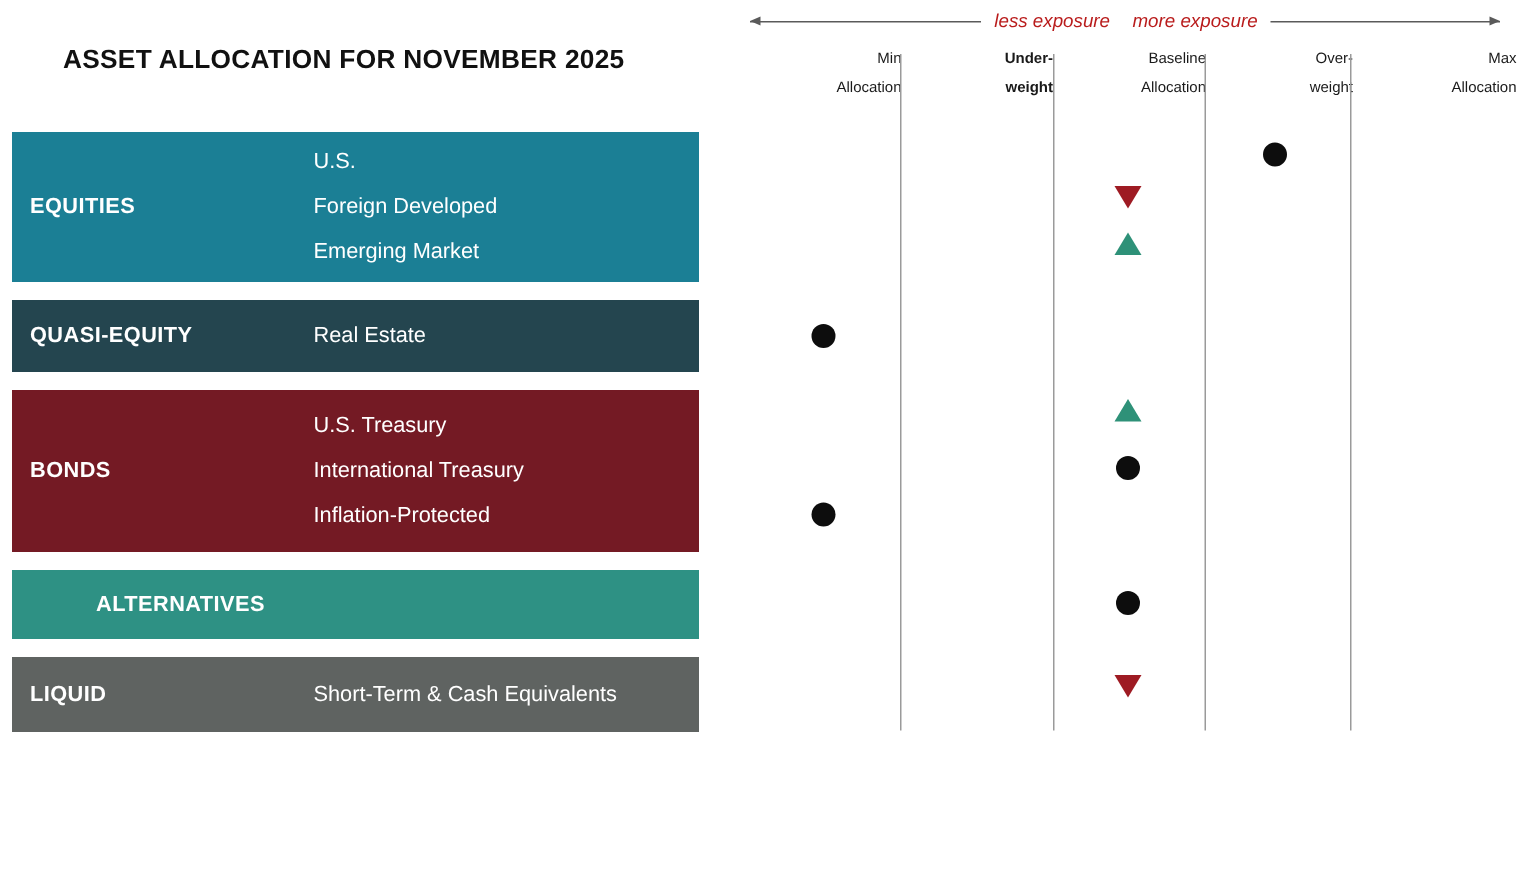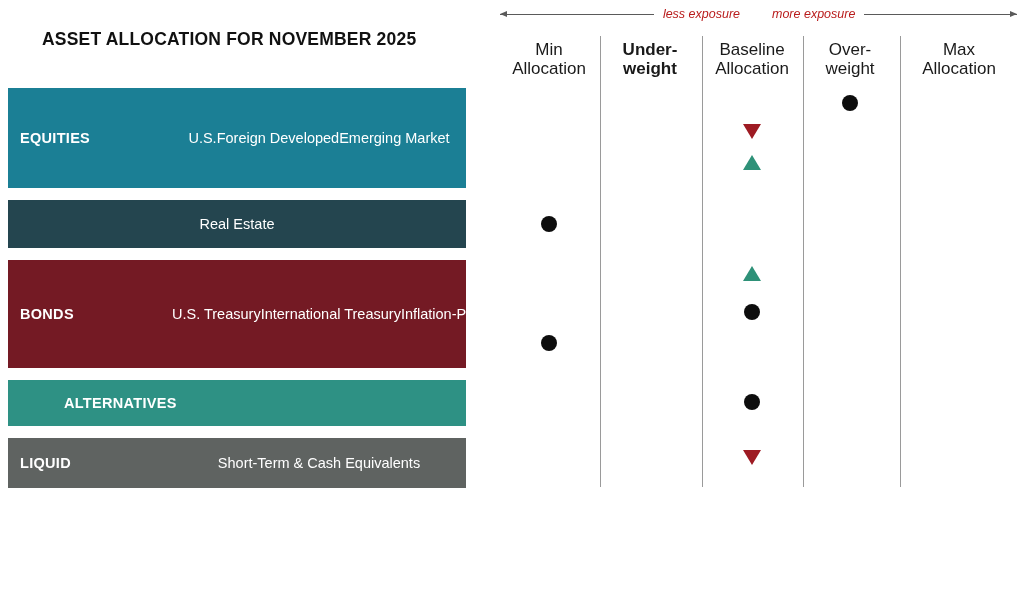--- a/index.html
+++ b/index.html
@@ -46,21 +46,23 @@
     padding-left: 12px;
     box-sizing: border-box;
     font-size: 14.5px;
     font-weight: bold;
     letter-spacing: 0.3px;
     color: #ffffff;
   }
   .cat-items {
     flex: 1 1 auto;
     display: flex;
-    justify-content: center;
+    flex-direction: column;
+    justify-content: flex-end;
+    margin-left: 37px;
   }
   .cat-item {
     font-size: 14.5px;
     color: #ffffff;
     line-height: 30px;
     white-space: nowrap;
   }
 
   
   #right-panel {
@@ -71,21 +73,21 @@
 
   
   .exposure-row {
     position: absolute;
     top: 4px;
     height: 20px;
     display: flex;
     align-items: center;
   }
   #exposure-less { left: 20px; width: 240px; }
-  #exposure-more { left: 292px; width: 245px; }
+  #exposure-more { left: 275px; width: 245px; }
   .exp-label {
     font-size: 12.5px;
     font-style: italic;
     color: #b91c1c;
     white-space: nowrap;
   }
   .exp-line {
     flex: 1 1 auto;
     height: 1px;
     background: #5a5a5a;
@@ -99,24 +101,24 @@
     width: 0; height: 0;
     border-top: 3.5px solid transparent;
     border-bottom: 3.5px solid transparent;
   }
   .arrow-head.left  { left: 0;  border-right: 7px solid #5a5a5a; }
   .arrow-head.right { right: 0; border-left: 7px solid #5a5a5a; }
 
   
   .col-header {
     position: absolute;
-    top: 40px;
+    top: 30px;
     width: 104px;
-    text-align: center;
-    font-size: 17px;
+    text-align: right;
+    font-size: 10px;
     line-height: 19px;
     color: #1a1a1a;
   }
 
   
   .col-divider {
     position: absolute;
     top: 36px;
     width: 1px;
     height: 451px;
@@ -177,20 +179,21 @@
   <div id="category-blocks">
       <div class="cat-block" style="top: 88px; height: 100px; background: rgb(27, 127, 149);">
         <div class="cat-name">EQUITIES</div>
         <div class="cat-items">
           <div class="cat-item">U.S.</div>
           <div class="cat-item">Foreign Developed</div>
           <div class="cat-item">Emerging Market</div>
         </div>
       </div>
       <div class="cat-block" style="top: 200px; height: 48px; background: rgb(36, 69, 79);">
+        <div class="cat-name">QUASI-EQUITY</div>
         <div class="cat-items">
           <div class="cat-item">Real Estate</div>
         </div>
       </div>
       <div class="cat-block" style="top: 260px; height: 108px; background: rgb(116, 26, 36);">
         <div class="cat-name">BONDS</div>
         <div class="cat-items">
           <div class="cat-item">U.S. Treasury</div>
           <div class="cat-item">International Treasury</div>
           <div class="cat-item">Inflation-Protected</div>

